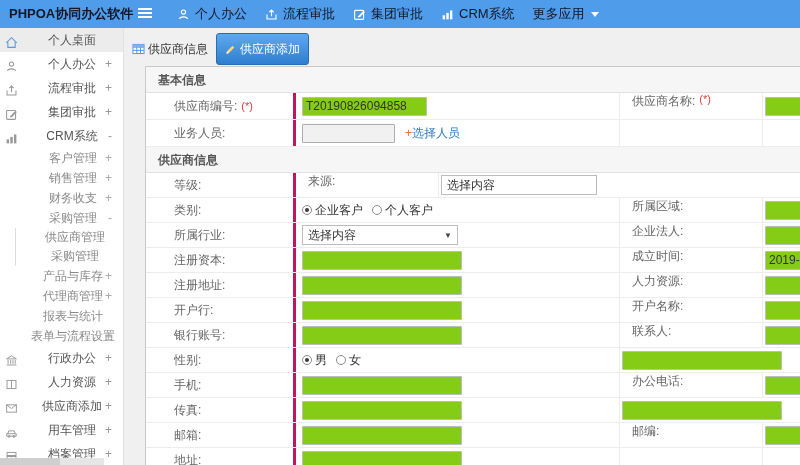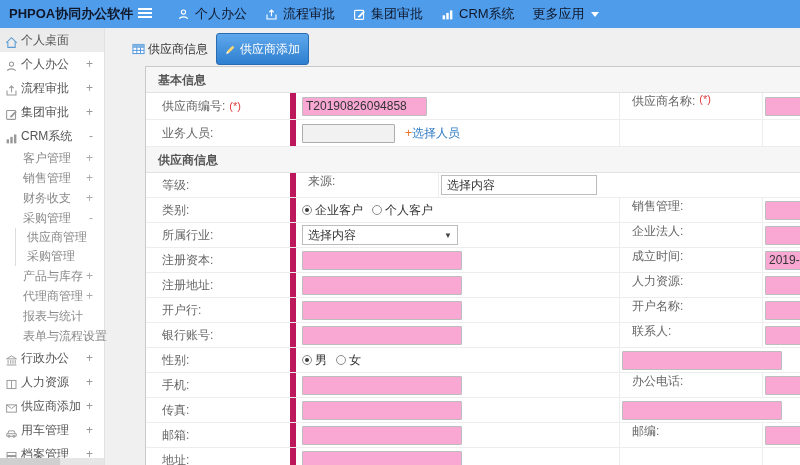--- a/index.html
+++ b/index.html
@@ -9,21 +9,21 @@
   
   .topbar { position:absolute; top:0; left:0; width:800px; height:28px; background:#4f9cea; color:#0f172a; display:flex; align-items:center; z-index:10; }
   .brand { width:132px; padding-left:9px; font-size:13px; font-weight:bold; letter-spacing:0; white-space:nowrap; }
   .hamb { margin:0 16px 0 6px; display:flex; align-items:center; cursor:pointer; }
   .tmenu { display:flex; align-items:center; }
   .tmenu-item { display:flex; align-items:center; padding:0 9px; height:28px; font-size:13px; cursor:pointer; white-space:nowrap; }
   .tmenu-item .tic { margin-right:5px; display:flex; }
   .caret { width:0; height:0; border-left:4px solid transparent; border-right:4px solid transparent; border-top:5px solid #fff; margin-left:6px; }
 
   
-  .sidebar { position:absolute; top:28px; left:0; width:105px; bottom:0; background:#fff; border-right:1px solid #e2e2e2; z-index:5; }
+  .sidebar { position:absolute; top:28px; left:0; width:124px; bottom:0; background:#fff; border-right:1px solid #e2e2e2; z-index:5;text-align:center; }
   .side-item { position:relative; height:24px; line-height:24px; padding-left:21px; color:#555; cursor:pointer; white-space:nowrap; }
   .side-item.active { background:#ececec; }
   .side-item .sic { position:absolute; left:5px; top:5px; }
   .side-item .expand { position:absolute; right:11px; top:0; color:#999; font-size:12px; }
   .side-sub { position:relative; height:20px; line-height:20px; padding-left:23px; color:#8a8a8a; cursor:pointer; white-space:nowrap; }
   .side-sub .expand { position:absolute; right:11px; top:0; color:#aaa; }
   .side-sub3 { position:relative; height:19px; line-height:19px; margin-left:15px; border-left:1px solid #dcdcdc; padding-left:11px; color:#888; cursor:pointer; white-space:nowrap; }
   .side-scroll { position:absolute; bottom:0; left:0; width:104px; height:7px; background:#e6e6e6; }
   .side-scroll .thumb { width:60px; height:7px; background:#cfcfcf; }
 
@@ -34,26 +34,26 @@
   .tab .tabic { margin-right:3px; display:flex; }
   .tab-active { display:flex; align-items:center; height:32px; padding:0 8px; background:linear-gradient(#5fa8ec,#2e7fd0); border:1px solid #2a6cb2; border-radius:3px; color:#fff; cursor:pointer; }
   .tab-active .tabic { margin-right:4px; display:flex; }
 
   
   .panel { position:absolute; top:38px; left:40px; width:815px; background:#fff; border:1px solid #c9c9c9; }
   .sec-hd { height:26px; line-height:26px; background:#f6f6f6; border-bottom:1px solid #e2e2e2; padding-left:12px; color:#555; font-weight:bold; }
   .frow { display:flex; align-items:stretch; border-bottom:1px solid #ededed; }
   .sec1 .frow { height:27px; }
   .sec2 .frow { height:25px; }
-  .c1 { width:150px; padding-left:16px; color:#666; border-right:6px solid #be185d; display:flex; align-items:center; }
+  .c1 { width:150px; padding-left:28px; color:#666; border-right:3px solid #be185d; display:flex; align-items:center; }
   .c2 { width:324px; padding-left:6px; border-right:1px solid #ededed; display:flex; align-items:center; }
   .c3 { width:143px; padding-left:12px; color:#666; border-right:1px solid #ededed; display:flex; align-items:flex-start; }
   .c4 { flex:1; padding-left:2px; display:flex; align-items:center; }
   .req { color:#e03c3c; margin-left:4px; font-size:11px; }
-  .inp { height:19px; width:160px; border:1px solid #bdbdbd; border-radius:1px; background:#f9a8d4; font-size:12px; padding:0 3px; font-family:"Liberation Sans",sans-serif; color:#333; }
+  .inp { height:19px; width:160px; border:1px solid #bdbdbd; border-radius:1px; background:#84cc16; font-size:12px; padding:0 3px; font-family:"Liberation Sans",sans-serif; color:#333; }
   .inp.w125 { width:125px; }
   .inp.gray { width:93px; background:#f1f1f1; border-color:#adadad; }
   .sel { width:156px; height:20px; border:1px solid #bdbdbd; background:#fff; display:flex; align-items:center; justify-content:space-between; padding:0 5px; color:#333; cursor:pointer; }
   .sel .arr { font-size:8px; color:#444; }
   .pick-link { margin-left:10px; cursor:pointer; }
   .pick-link .plus { color:#e8732a; }
   .pick-link .txt { color:#2f7cc4; }
   .rgroup { display:flex; align-items:center; }
   .ropt { display:flex; align-items:center; margin-right:9px; cursor:pointer; }
   .rd { position:relative; display:inline-block; width:10px; height:10px; border:1px solid #8d8d8d; border-radius:50%; background:#fdfdfd; margin-right:3px; flex:none; }
@@ -350,21 +350,21 @@
                 <span class="rd on"></span>
                 <span>企业客户</span>
               </span>
             <span class="ropt">
                 <span class="rd"></span>
                 <span>个人客户</span>
               </span>
           </span>
         </div>
         <div class="c3">
-            <span>销售管理:</span>
+            <span>所属区域:</span>
           </div>
         <div class="c4">
             <input class="inp" style="">
           </div>
       </div>
 
       <div class="frow">
         <div class="c1">
             <span>所属行业:</span>
           </div>

